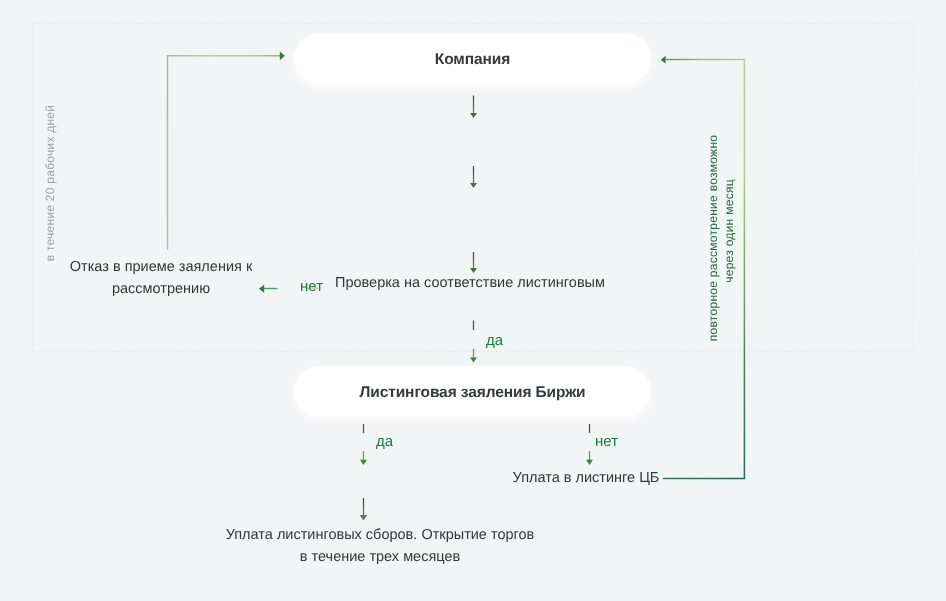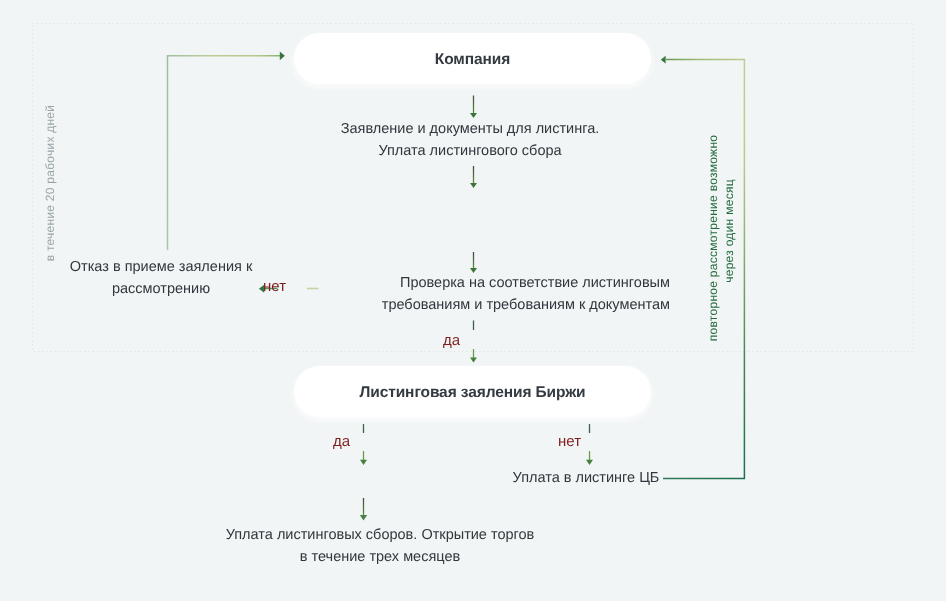--- a/index.html
+++ b/index.html
@@ -3,21 +3,21 @@
 <meta charset="utf-8">
 <title>Listing flow</title>
 <style>
   html,body{margin:0;padding:0;}
   body{width:946px;height:601px;background:#f2f5f6;font-family:"Liberation Sans",sans-serif;overflow:hidden;-webkit-font-smoothing:antialiased;text-rendering:geometricPrecision;}
   #stage{position:relative;width:876px;height:601px;}
   svg.lines{position:absolute;left:0;top:0;width:946px;height:601px;}
   .node{position:absolute;background:#fff;border-radius:26px;display:flex;align-items:center;justify-content:center;padding-top:3px;box-sizing:border-box;
         font-weight:bold;font-size:15.5px;color:#343a41;letter-spacing:-0.1px;box-shadow:0 3px 6px rgba(255,255,255,.85), 0 1px 2px rgba(120,140,150,.05);}
   .label{position:absolute;font-size:14.5px;color:#32373d;text-align:center;line-height:22px;white-space:nowrap;}
-  .glabel{position:absolute;font-size:15px;color:#7f1d1d;text-align:left;white-space:nowrap;line-height:15px;}
+  .glabel{position:absolute;font-size:15px;color:#15803d;text-align:right;white-space:nowrap;line-height:15px;}
   .vtext{position:absolute;color:#236b3e;font-size:12px;white-space:nowrap;text-align:center;letter-spacing:.28px;}
   .lefttext{position:absolute;color:#9aa4a8;font-size:12px;white-space:nowrap;letter-spacing:.25px;}
 </style>
 </head>
 <body>
 
 <div id="stage">
 
   <svg class="lines" viewBox="0 0 946 601">
     <rect x="32.5" y="23.5" width="881" height="328" fill="none" stroke="#dfe6e8" stroke-width="1" stroke-dasharray="1.4 2.8"></rect>
@@ -127,28 +127,23 @@
       <path d="M363.5,498 L363.5,516" stroke="url(#st4)" stroke-width="1.3" fill="none"></path>
       <path d="M359.8,515 L367.2,515 L363.5,520.5 Z" fill="#4b8145"></path>
     </g>
   </svg>
 
   <div class="node" style="left:294px;top:33px;width:357px;height:51px;">Компания</div>
 
 
   <div class="node" style="left:294px;top:366px;width:357px;height:51px;">Листинговая заяления Биржи</div>
 
-  <div class="label" style="left:270px;top:118px;width:400px;">
-    <div>Заявление и документы для листинга.</div>
-    <div>Уплата листингового сбора</div>
-  </div>
 
-  <div class="label" style="left:270px;top:272px;width:400px;text-align:right;">
+  <div class="label" style="left:270px;top:272px;width:400px;">
     <div>Проверка на соответствие листинговым</div>
-    <div>требованиям и требованиям к документам</div>
   </div>
 
   <div class="label" style="left:-39px;top:256px;width:400px;">
     <div>Отказ в приеме заяления к</div>
     <div>рассмотрению</div>
   </div>
 
   <div class="label" style="left:386px;top:467px;width:400px;">Уплата в листинге ЦБ</div>
 
   <div class="label" style="left:180px;top:524px;width:400px;">

